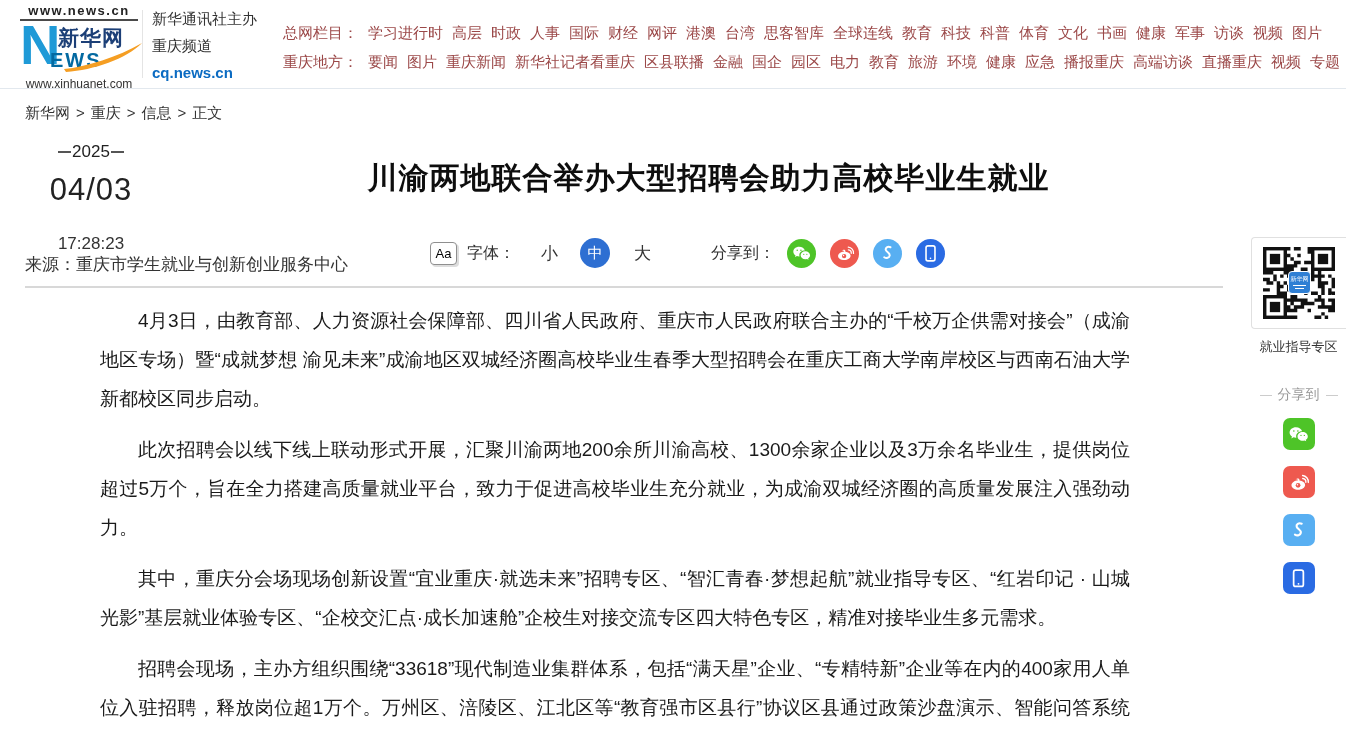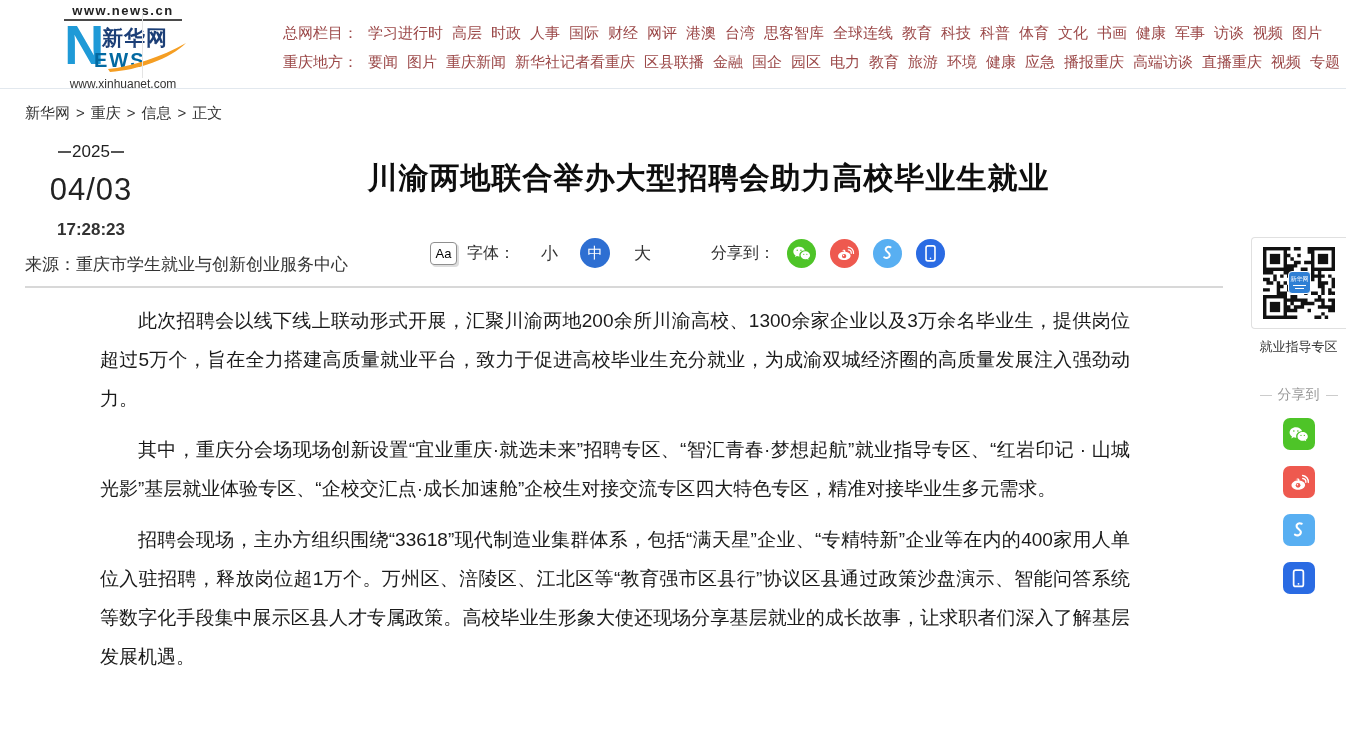--- a/index.html
+++ b/index.html
@@ -2,21 +2,21 @@
 <html><head>
 <meta charset="utf-8">
 <style>
   * { margin:0; padding:0; box-sizing:border-box; }
   html,body { background:#fff; }
   body { font-family:"Liberation Sans","DejaVu Sans",sans-serif; color:#222; }
   .page { position:relative; width:1346px; height:736px; background:#fff; overflow:hidden; }
 
   
   .site-header { position:absolute; top:0; left:0; width:1346px; height:89px; background:#fff; border-bottom:1px solid #e2e8ee; }
-  .logo-block { position:absolute; left:20px; top:3px; width:118px; cursor:pointer;margin-left:44px; }
+  .logo-block { position:absolute; left:20px; top:3px; width:118px; cursor:pointer; }
   .logo-top { font-size:13px; font-weight:bold; color:#222; letter-spacing:1.5px; border-bottom:2px solid #4a4a4a; padding-bottom:1px; text-align:center; }
   .logo-art { position:relative; height:50px; margin-top:2px; }
   .logo-n { position:absolute; left:0; top:-6px; font-size:56px; font-weight:bold; color:#1f9ad7; line-height:56px; }
   .logo-cn { position:absolute; left:38px; top:1px; font-size:21px; font-weight:bold; color:#1c3f77; letter-spacing:1px; }
   .logo-ews { position:absolute; left:30px; top:26px; font-size:20px; font-weight:bold; color:#0369a1; letter-spacing:2px; }
   .logo-swoosh { position:absolute; right:-6px; top:18px; width:82px; height:32px; }
   .logo-bottom { font-size:12px; color:#333; margin-top:4px; text-align:center; }
   .header-vline { position:absolute; left:142px; top:10px; height:68px; width:1px; background:#e4e4e4; }
   .host-block { position:absolute; left:152px; top:10px; font-size:15px; color:#333; }
   .host-block .row { margin-bottom:9px; line-height:18px; }
@@ -29,21 +29,21 @@
   
   .breadcrumb { position:absolute; left:25px; top:104px; font-size:15px; color:#333; }
   .crumb { color:#333; text-decoration:none; cursor:pointer; }
   .crumb-sep { margin:0 6px; color:#333; }
 
   
   .date-block { position:absolute; left:25px; top:142px; width:132px; text-align:center; color:#333; }
   .date-year { font-size:17px; color:#222; display:flex; align-items:center; justify-content:center; gap:1px; }
   .date-year .dash { display:inline-block; width:13px; height:2px; background:#555; }
   .date-md { font-size:31px; color:#222; margin-top:10px; letter-spacing:1px; }
-  .date-time { font-size:17px; color:#333; margin-top:12px;font-weight:bold; }
+  .date-time { font-size:17px; color:#333; margin-top:26px; }
   .source-row { position:absolute; left:25px; top:253px; font-size:17px; color:#333; }
   .article-title { position:absolute; left:180px; top:158px; width:1057px; text-align:center; font-size:30px; font-weight:bold; color:#0d0d0d; letter-spacing:1px; }
 
   .controls-row { position:absolute; left:430px; top:238px; height:30px; display:flex; align-items:center; }
   .aa-box { width:27px; height:23px; border:1px solid #8f8f8f; border-radius:4px; box-shadow:2px 2px 0 0 #ddd; font-size:13px; color:#000000; display:flex; align-items:center; justify-content:center; background:#fff; cursor:pointer; }
   .font-label { font-size:16px; color:#333; margin-left:10px;font-family:Liberation Serif, serif; }
   .size-opt { font-size:17px; color:#333; margin-left:26px; cursor:pointer; }
   .size-selected { width:30px; height:30px; border-radius:50%; background:#2e6fd2; color:#fff; font-size:15px; display:flex; align-items:center; justify-content:center; margin-left:22px; cursor:pointer; }
   .size-opt.large { margin-left:24px; }
   .share-label { font-size:16px; color:#333; margin-left:60px; }
@@ -115,20 +115,25 @@
         <span class="logo-n">N</span>
         <span class="logo-cn">新华网</span>
         <span class="logo-ews">EWS</span>
         <svg class="logo-swoosh" viewBox="0 0 82 32">
           <path d="M2 28 C 24 26, 56 16, 80 2 C 64 18, 32 29, 4 31 Z" fill="#f59e23"></path>
         </svg>
       </div>
       <div class="logo-bottom">www.xinhuanet.com</div>
     </div>
     <div class="header-vline"></div>
+    <div class="host-block">
+      <div class="row">新华通讯社主办</div>
+      <div class="row">重庆频道</div>
+      <div class="row"><a class="channel-url">cq.news.cn</a></div>
+    </div>
     <nav class="top-nav">
       <div class="nav-row">
         <span class="nav-label">总网栏目：</span><span><a class="nav-link">学习进行时</a><a class="nav-link">高层</a><a class="nav-link">时政</a><a class="nav-link">人事</a><a class="nav-link">国际</a><a class="nav-link">财经</a><a class="nav-link">网评</a><a class="nav-link">港澳</a><a class="nav-link">台湾</a><a class="nav-link">思客智库</a><a class="nav-link">全球连线</a><a class="nav-link">教育</a><a class="nav-link">科技</a><a class="nav-link">科普</a><a class="nav-link">体育</a><a class="nav-link">文化</a><a class="nav-link">书画</a><a class="nav-link">健康</a><a class="nav-link">军事</a><a class="nav-link">访谈</a><a class="nav-link">视频</a><a class="nav-link">图片</a></span>
       </div>
       <div class="nav-row">
         <span class="nav-label">重庆地方：</span><span><a class="nav-link">要闻</a><a class="nav-link">图片</a><a class="nav-link">重庆新闻</a><a class="nav-link">新华社记者看重庆</a><a class="nav-link">区县联播</a><a class="nav-link">金融</a><a class="nav-link">国企</a><a class="nav-link">园区</a><a class="nav-link">电力</a><a class="nav-link">教育</a><a class="nav-link">旅游</a><a class="nav-link">环境</a><a class="nav-link">健康</a><a class="nav-link">应急</a><a class="nav-link">播报重庆</a><a class="nav-link">高端访谈</a><a class="nav-link">直播重庆</a><a class="nav-link">视频</a><a class="nav-link">专题</a></span>
       </div>
     </nav>
   </header>
 
@@ -179,20 +184,21 @@
           <svg viewBox="0 0 36 36">
             <use href="#ic-mobile"></use>
           </svg>
         </span>
     </div>
   </div>
 
   <div class="header-divider"></div>
 
   <div class="article-body">
+      <p>4月3日，由教育部、人力资源社会保障部、四川省人民政府、重庆市人民政府联合主办的“千校万企供需对接会”（成渝地区专场）暨“成就梦想 渝见未来”成渝地区双城经济圈高校毕业生春季大型招聘会在重庆工商大学南岸校区与西南石油大学新都校区同步启动。</p>
       <p>此次招聘会以线下线上联动形式开展，汇聚川渝两地200余所川渝高校、1300余家企业以及3万余名毕业生，提供岗位超过5万个，旨在全力搭建高质量就业平台，致力于促进高校毕业生充分就业，为成渝双城经济圈的高质量发展注入强劲动力。</p>
       <p>其中，重庆分会场现场创新设置“宜业重庆·就选未来”招聘专区、“智汇青春·梦想起航”就业指导专区、“红岩印记 · 山城光影”基层就业体验专区、“企校交汇点·成长加速舱”企校生对接交流专区四大特色专区，精准对接毕业生多元需求。</p>
       <p>招聘会现场，主办方组织围绕“33618”现代制造业集群体系，包括“满天星”企业、“专精特新”企业等在内的400家用人单位入驻招聘，释放岗位超1万个。万州区、涪陵区、江北区等“教育强市区县行”协议区县通过政策沙盘演示、智能问答系统等数字化手段集中展示区县人才专属政策。高校毕业生形象大使还现场分享基层就业的成长故事，让求职者们深入了解基层发展机遇。</p>
     </div>
 
   <aside class="side-col">
     <div class="qr-box">
       <div class="qr-wrap">
         <svg viewBox="0 0 63 63">
           <rect width="63" height="63" fill="#fff"></rect>

